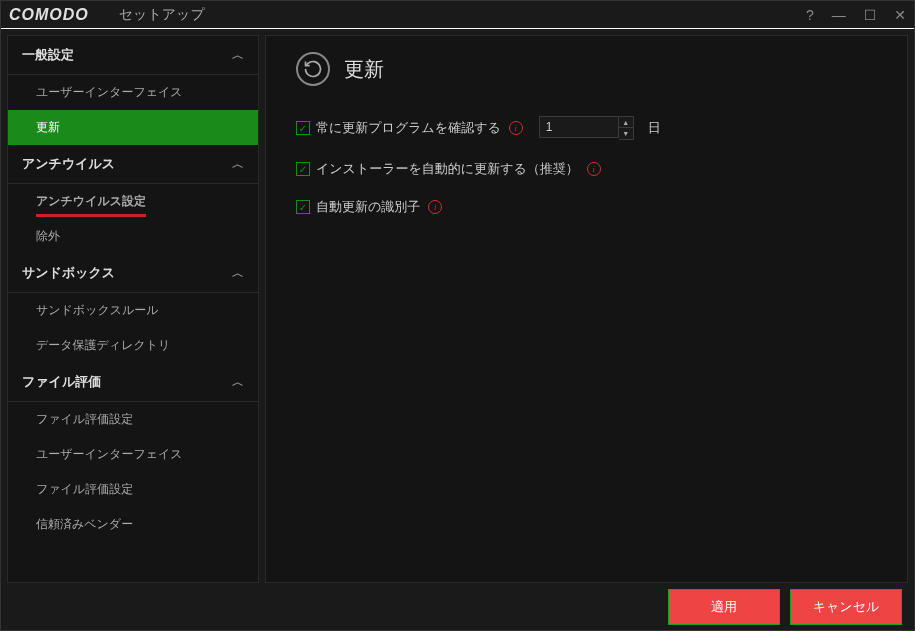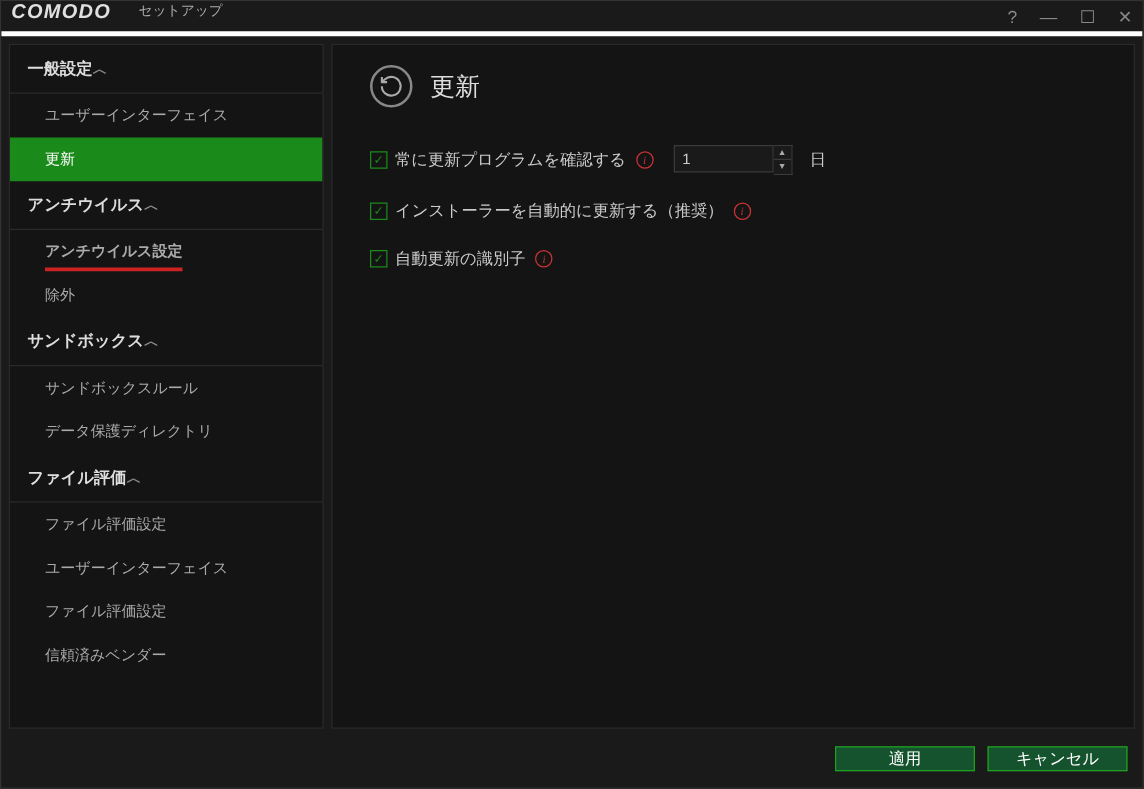--- a/index.html
+++ b/index.html
@@ -9,35 +9,36 @@
       color: #c0c0c0;
       width: 915px;
       height: 631px;
       overflow: hidden;
       border: 1px solid #333;
     }
     .titlebar {
       height: 28px;
       background: #1a1a1a;
       display: flex;
+      align-items: center;
       padding: 0 8px;
-      border-bottom: 4px solid #ffffff;
+      border-bottom: 1px solid #ffffff;
+      gap: 24px;
     }
     .logo {
       color: #e0e0e0;
       font-weight: bold;
       font-style: italic;
       font-size: 16px;
       letter-spacing: 1px;
       margin-right: 6px;
     }
     .title-text {
       color: #aaa;
-      font-size: 11px;
-      margin-left: 16px;
+      font-size: 14px;
     }
     .window-controls {
       margin-left: auto;
       display: flex;
       gap: 18px;
       color: #888;
     }
     .window-controls span {
       cursor: pointer;
       font-size: 14px;
@@ -51,21 +52,21 @@
     .sidebar {
       width: 252px;
       background: #141414;
       border: 1px solid #2a2a2a;
       margin: 6px;
       overflow-y: auto;
     }
     .sidebar-section-header {
       display: flex;
       align-items: center;
-      justify-content: flex-start;
+      justify-content: space-between;
       padding: 10px 14px;
       color: #ddd;
       font-size: 13px;
       font-weight: bold;
       cursor: pointer;
       border-bottom: 1px solid #2a2a2a;
     }
     .chevron {
       color: #888;
       font-size: 12px;
@@ -190,22 +191,22 @@
     .footer {
       height: 36px;
       display: flex;
       justify-content: flex-end;
       align-items: center;
       gap: 10px;
       padding: 0 12px;
     }
     .btn {
       width: 112px;
-      height: 20px;
-      background: #14532d;
+      height: 36px;
+      background: #ef4444;
       border: 1px solid #20a020;
       color: #fff;
       font-size: 13px;
       cursor: pointer;
       display: flex;
       align-items: center;
       justify-content: center;
     }
   </style>
 </head>

